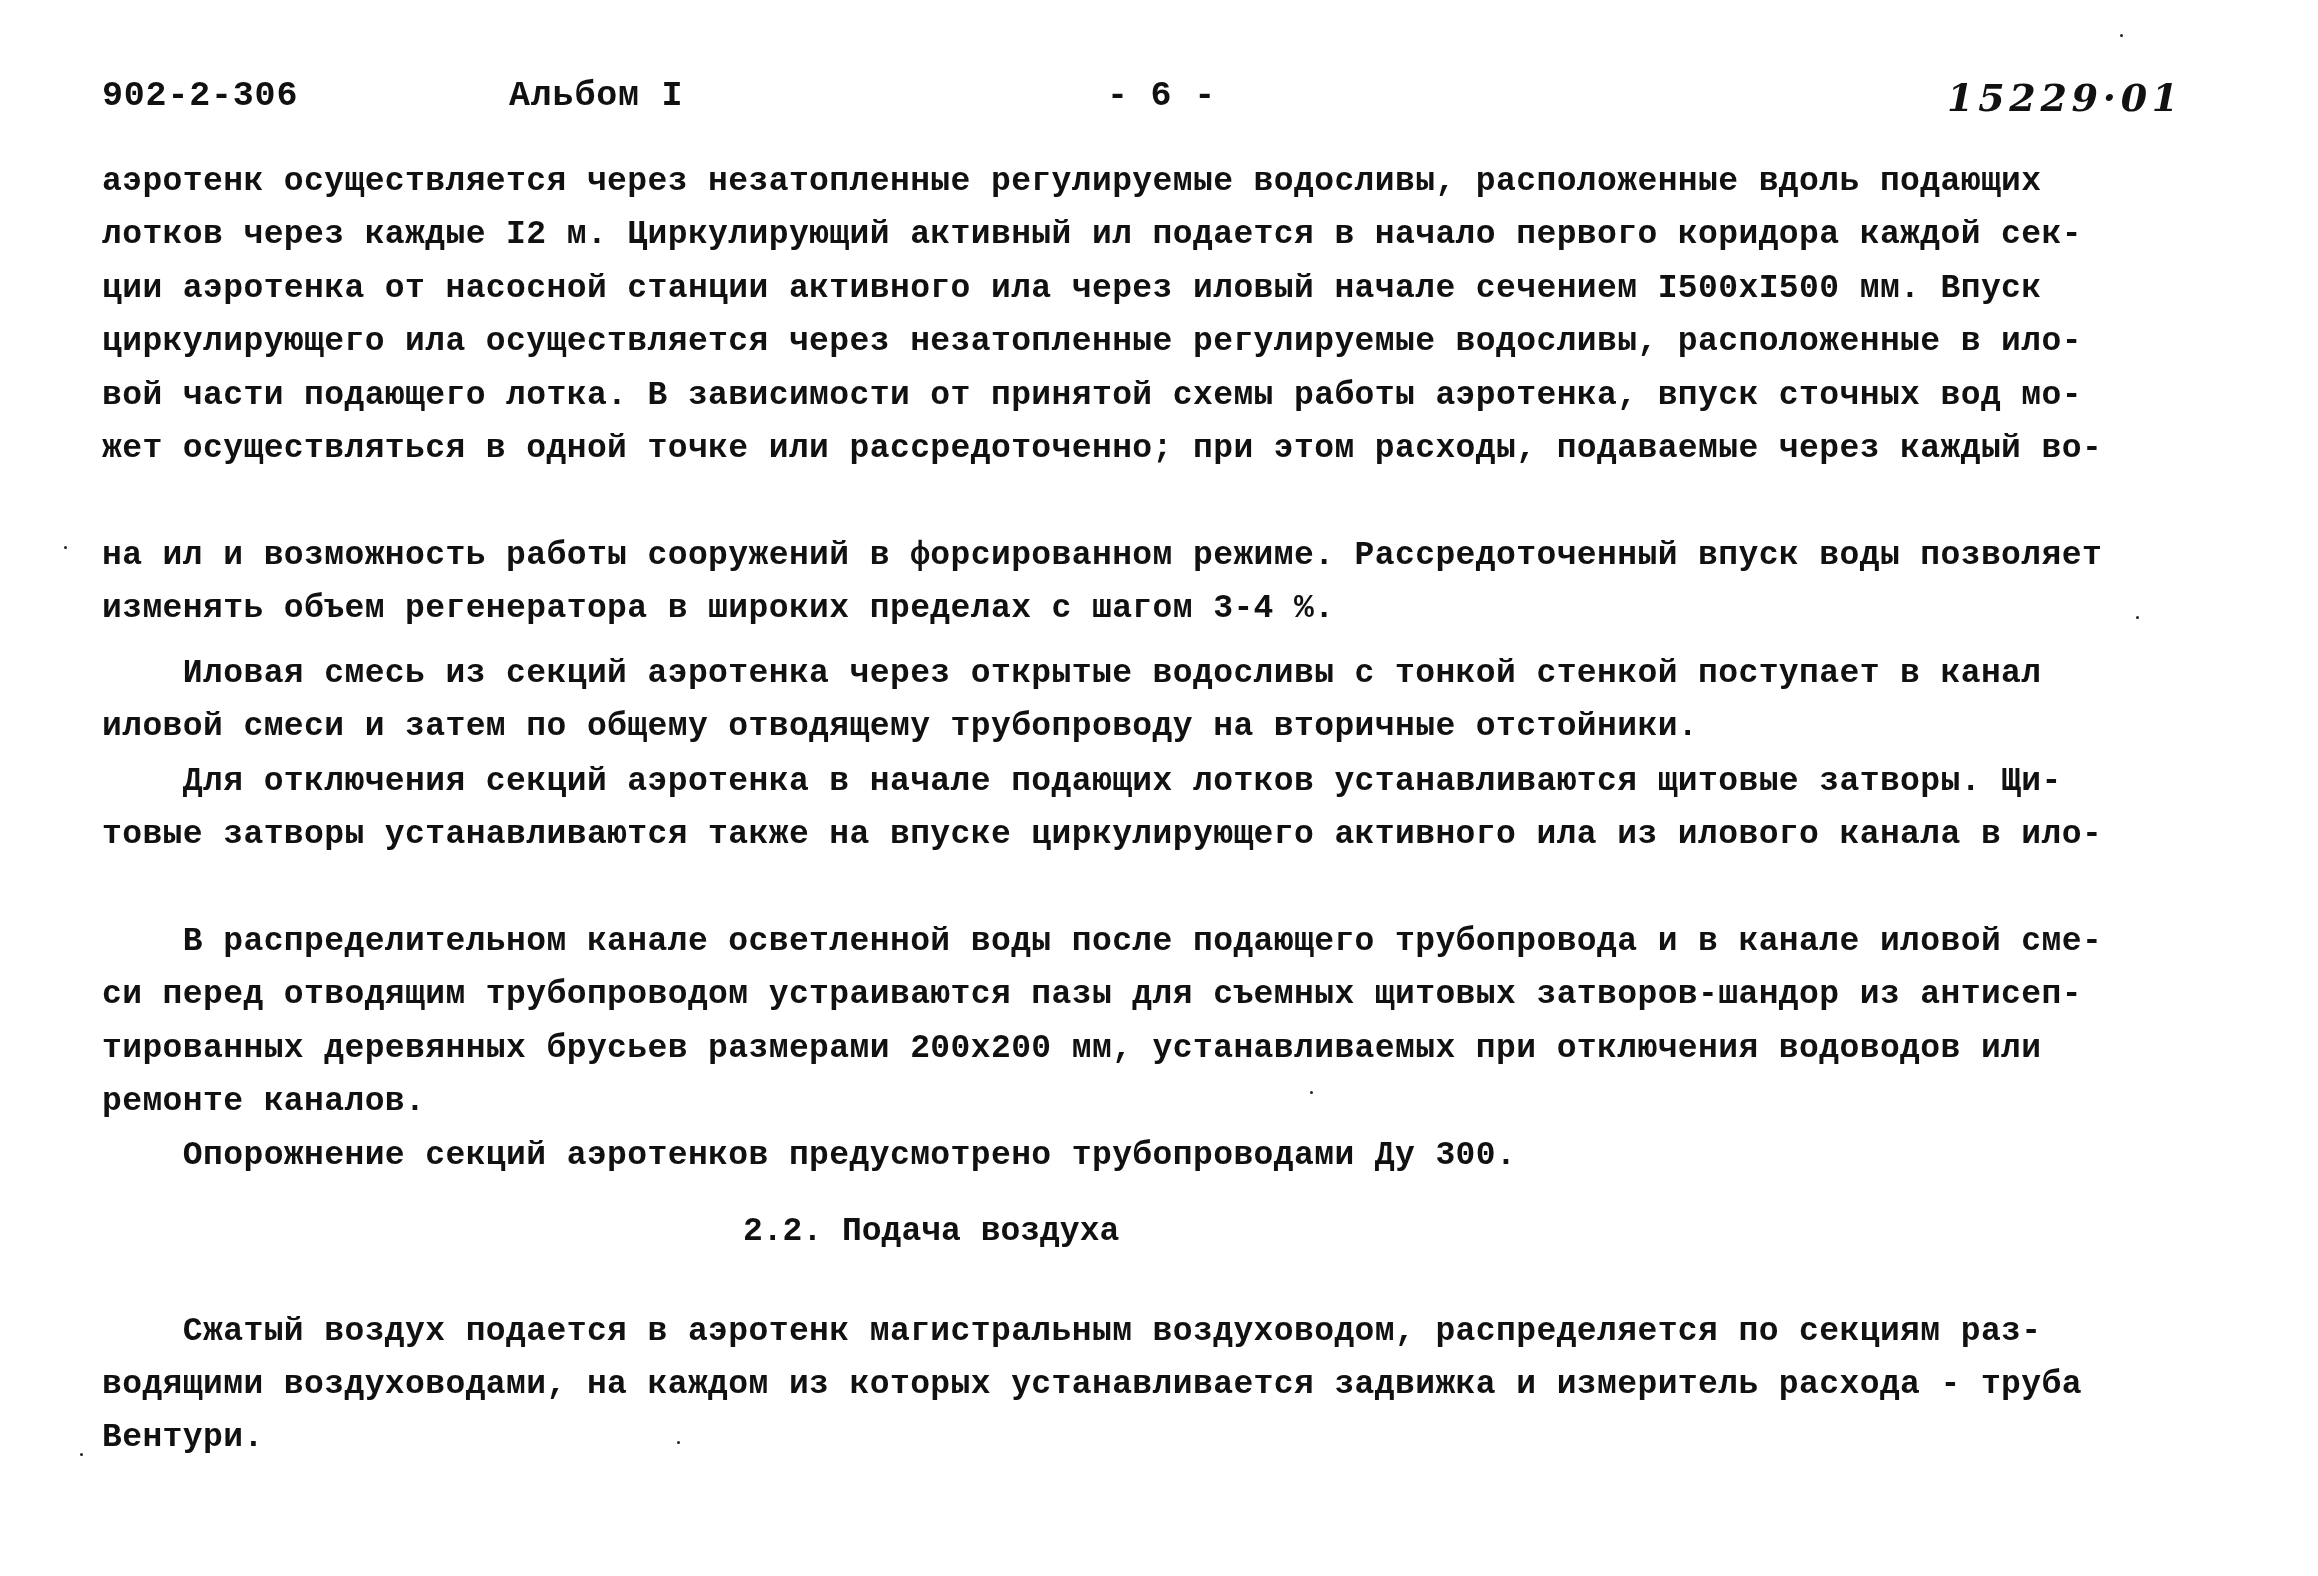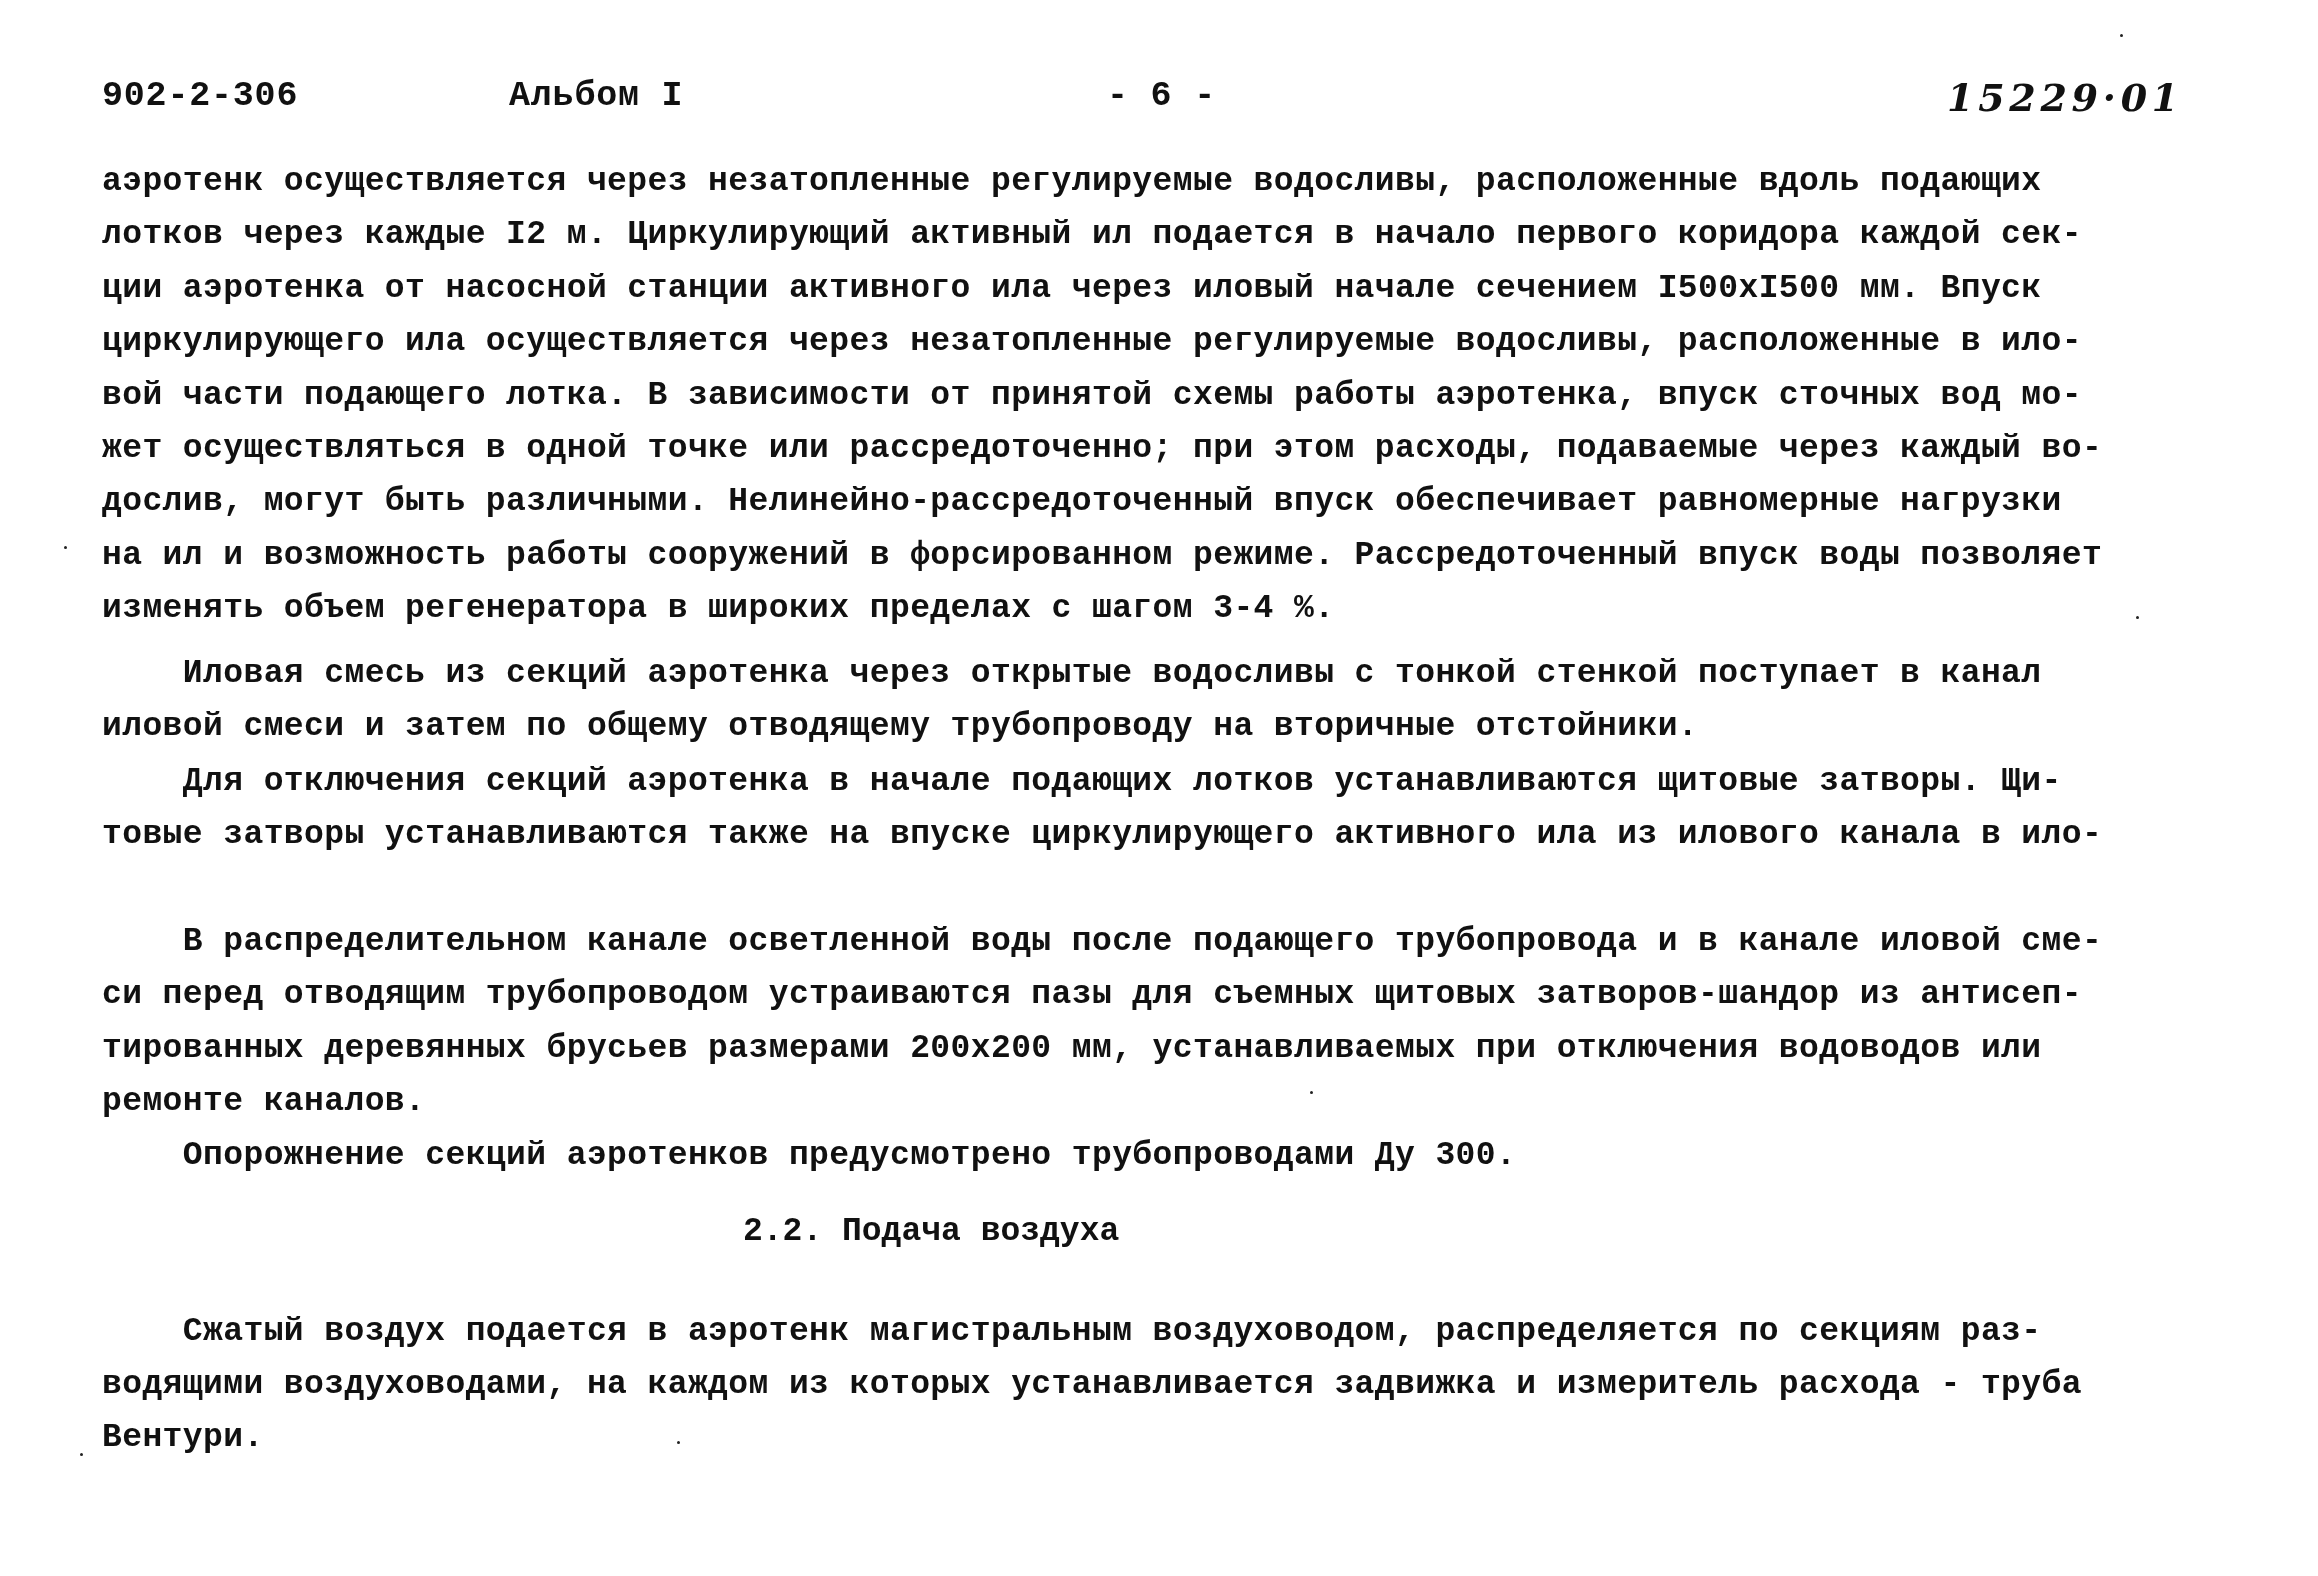--- a/index.html
+++ b/index.html
@@ -24,21 +24,20 @@
   <div class="hdr hdr-album">Альбом I</div>
   <div class="hdr hdr-page">- 6 -</div>
   <div class="hdr hdr-hand">15229·01</div>
 
   <div class="line" style="top:146px">аэротенк осуществляется через незатопленные регулируемые водосливы, расположенные вдоль подающих</div>
   <div class="line" style="top:199px">лотков через каждые I2 м. Циркулирующий активный ил подается в начало первого коридора каждой сек-</div>
   <div class="line" style="top:253px">ции аэротенка от насосной станции активного ила через иловый начале сечением I500xI500 мм. Впуск</div>
   <div class="line" style="top:306px">циркулирующего ила осуществляется через незатопленные регулируемые водосливы, расположенные в ило-</div>
   <div class="line" style="top:360px">вой части подающего лотка. В зависимости от принятой схемы работы аэротенка, впуск сточных вод мо-</div>
   <div class="line" style="top:413px">жет осуществляться в одной точке или рассредоточенно; при этом расходы, подаваемые через каждый во-</div>
-  <div class="line" style="top:466px">дослив, могут быть различными. Нелинейно-рассредоточенный впуск обеспечивает равномерные нагрузки</div>
   <div class="line" style="top:520px">на ил и возможность работы сооружений в форсированном режиме. Рассредоточенный впуск воды позволяет</div>
   <div class="line" style="top:573px">изменять объем регенератора в широких пределах с шагом 3-4 %.</div>
 
   <div class="line" style="top:638px">    Иловая смесь из секций аэротенка через открытые водосливы с тонкой стенкой поступает в канал</div>
   <div class="line" style="top:691px">иловой смеси и затем по общему отводящему трубопроводу на вторичные отстойники.</div>
 
   <div class="line" style="top:746px">    Для отключения секций аэротенка в начале подающих лотков устанавливаются щитовые затворы. Щи-</div>
   <div class="line" style="top:799px">товые затворы устанавливаются также на впуске циркулирующего активного ила из илового канала в ило-</div>
 
   <div class="line" style="top:906px">    В распределительном канале осветленной воды после подающего трубопровода и в канале иловой сме-</div>

